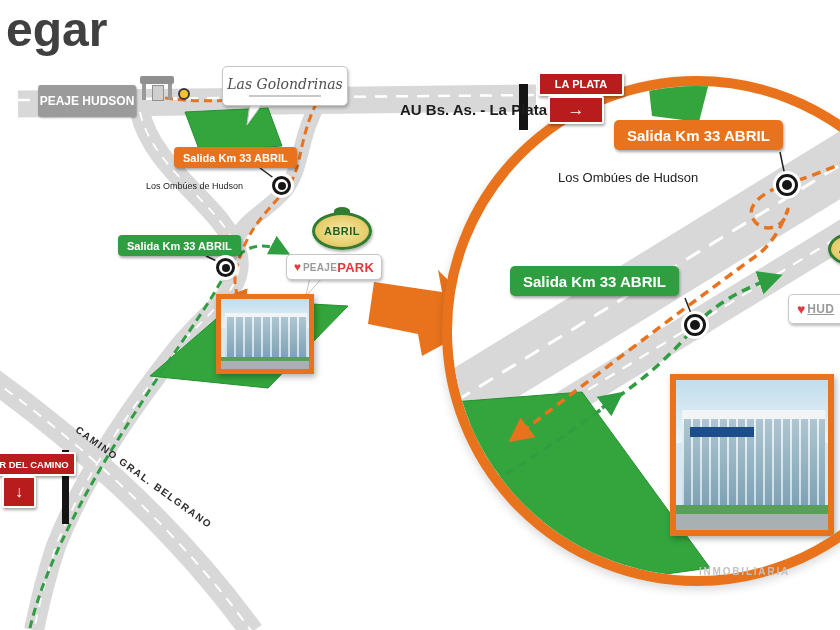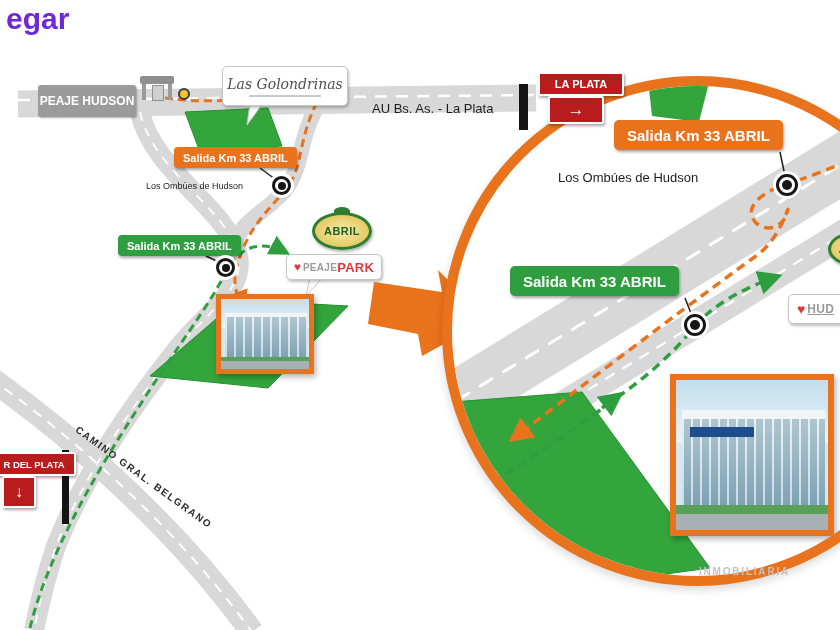--- a/index.html
+++ b/index.html
@@ -1,40 +1,40 @@
 <!DOCTYPE html>
 <html><head>
 <meta charset="utf-8">
 <style>
   html,body{margin:0;padding:0;background:#fff;}
   .canvas{position:relative;width:840px;height:630px;background:#ffffff;overflow:hidden;
           font-family:"Liberation Sans",sans-serif;}
   .svg-base{position:absolute;left:0;top:0;z-index:1;}
-  .title{position:absolute;left:6px;top:2px;font-size:30px;font-weight:bold;color:#6d28d9;z-index:5;}
+  .title{position:absolute;left:6px;top:2px;font-size:48px;font-weight:bold;color:#404040;z-index:5;}
 
   .sign{position:absolute;z-index:4;display:flex;align-items:center;justify-content:center;white-space:nowrap;}
   .exit{color:#fff;font-weight:bold;border-radius:4px;box-shadow:1px 2px 3px rgba(0,0,0,.35);}
   .exit.orange{background:#E8731C;}
   .exit.green{background:#2F9E41;}
   .exit.main{height:21px;font-size:11px;padding:0 9px;}
   .exit.big{height:30px;font-size:15px;padding:0 13px;border-radius:5px;}
 
   .dgreen{background:#b91c1c;border:2px solid #fff;color:#fff;font-weight:bold;
           box-shadow:1px 2px 3px rgba(0,0,0,.35);border-radius:2px;}
   .graysign{background:#9b9b9b;color:#fff;font-weight:bold;border-radius:3px;
           box-shadow:1px 1px 2px rgba(0,0,0,.3);}
   .white-sign{background:#fff;border:1px solid #c6c6c6;border-radius:5px;
           box-shadow:1px 2px 3px rgba(0,0,0,.25);}
 
   .golo{flex-direction:column;}
   .golo-text{font-family:"DejaVu Serif",serif;font-style:italic;font-size:14px;color:#4f4f4f;}
   .golo-line{width:72px;height:2px;background:#c9c9c9;margin-top:3px;}
 
   .label-dark{position:absolute;color:#1c1c1c;z-index:4;}
-  .hwy-label{font-size:13px;font-weight:normal;}
+  .hwy-label{font-size:15px;font-weight:bold;margin-left:28px;}
   .camino{position:absolute;left:80px;top:424px;transform:rotate(36deg);transform-origin:0 0;
           font-size:10px;font-weight:bold;color:#2b2b2b;letter-spacing:1.5px;z-index:2;}
 
   .bullseye{position:absolute;z-index:4;background:#fff;border:3px solid #161616;border-radius:50%;
           box-shadow:0 0 0 3px #fff,1px 2px 3px rgba(0,0,0,.3);}
   .bullseye::after{content:"";position:absolute;border-radius:50%;background:#161616;}
   .bullseye.small{width:13px;height:13px;} .bullseye.small::after{inset:2.5px;}
   .bullseye.large{width:16px;height:16px;} .bullseye.large::after{inset:3px;}
 
   .abril{position:absolute;border:3px solid #2E7D32;border-radius:50%;
@@ -165,21 +165,21 @@
     <div class="ph-bldg"></div>
     <div class="ph-glass"></div>
     <div class="ph-green"></div>
     <div class="ph-ground"></div>
   </div>
 
   <div class="camino">CAMINO GRAL. BELGRANO</div>
 
   <div class="pole" style="left:62px;top:450px;width:7px;height:74px;"></div>
   <div class="sign dgreen" style="left:-8px;top:452px;width:80px;height:20px;font-size:9.5px;">
-    <span>R DEL PLATA</span>
+    <span>R DEL CAMINO</span>
   </div>
   <div class="sign dgreen" style="left:2px;top:476px;width:30px;height:28px;font-size:16px;">
     <span>↓</span>
   </div>
 
   <div class="inset">
     <svg width="490" height="490" viewBox="0 0 490 490">
       <defs>
         <marker id="mo2" markerWidth="7" markerHeight="7" refX="5" refY="3.5" orient="auto">
           <path d="M0,0 L7,3.5 L0,7 Z" fill="#E8731C"></path>

